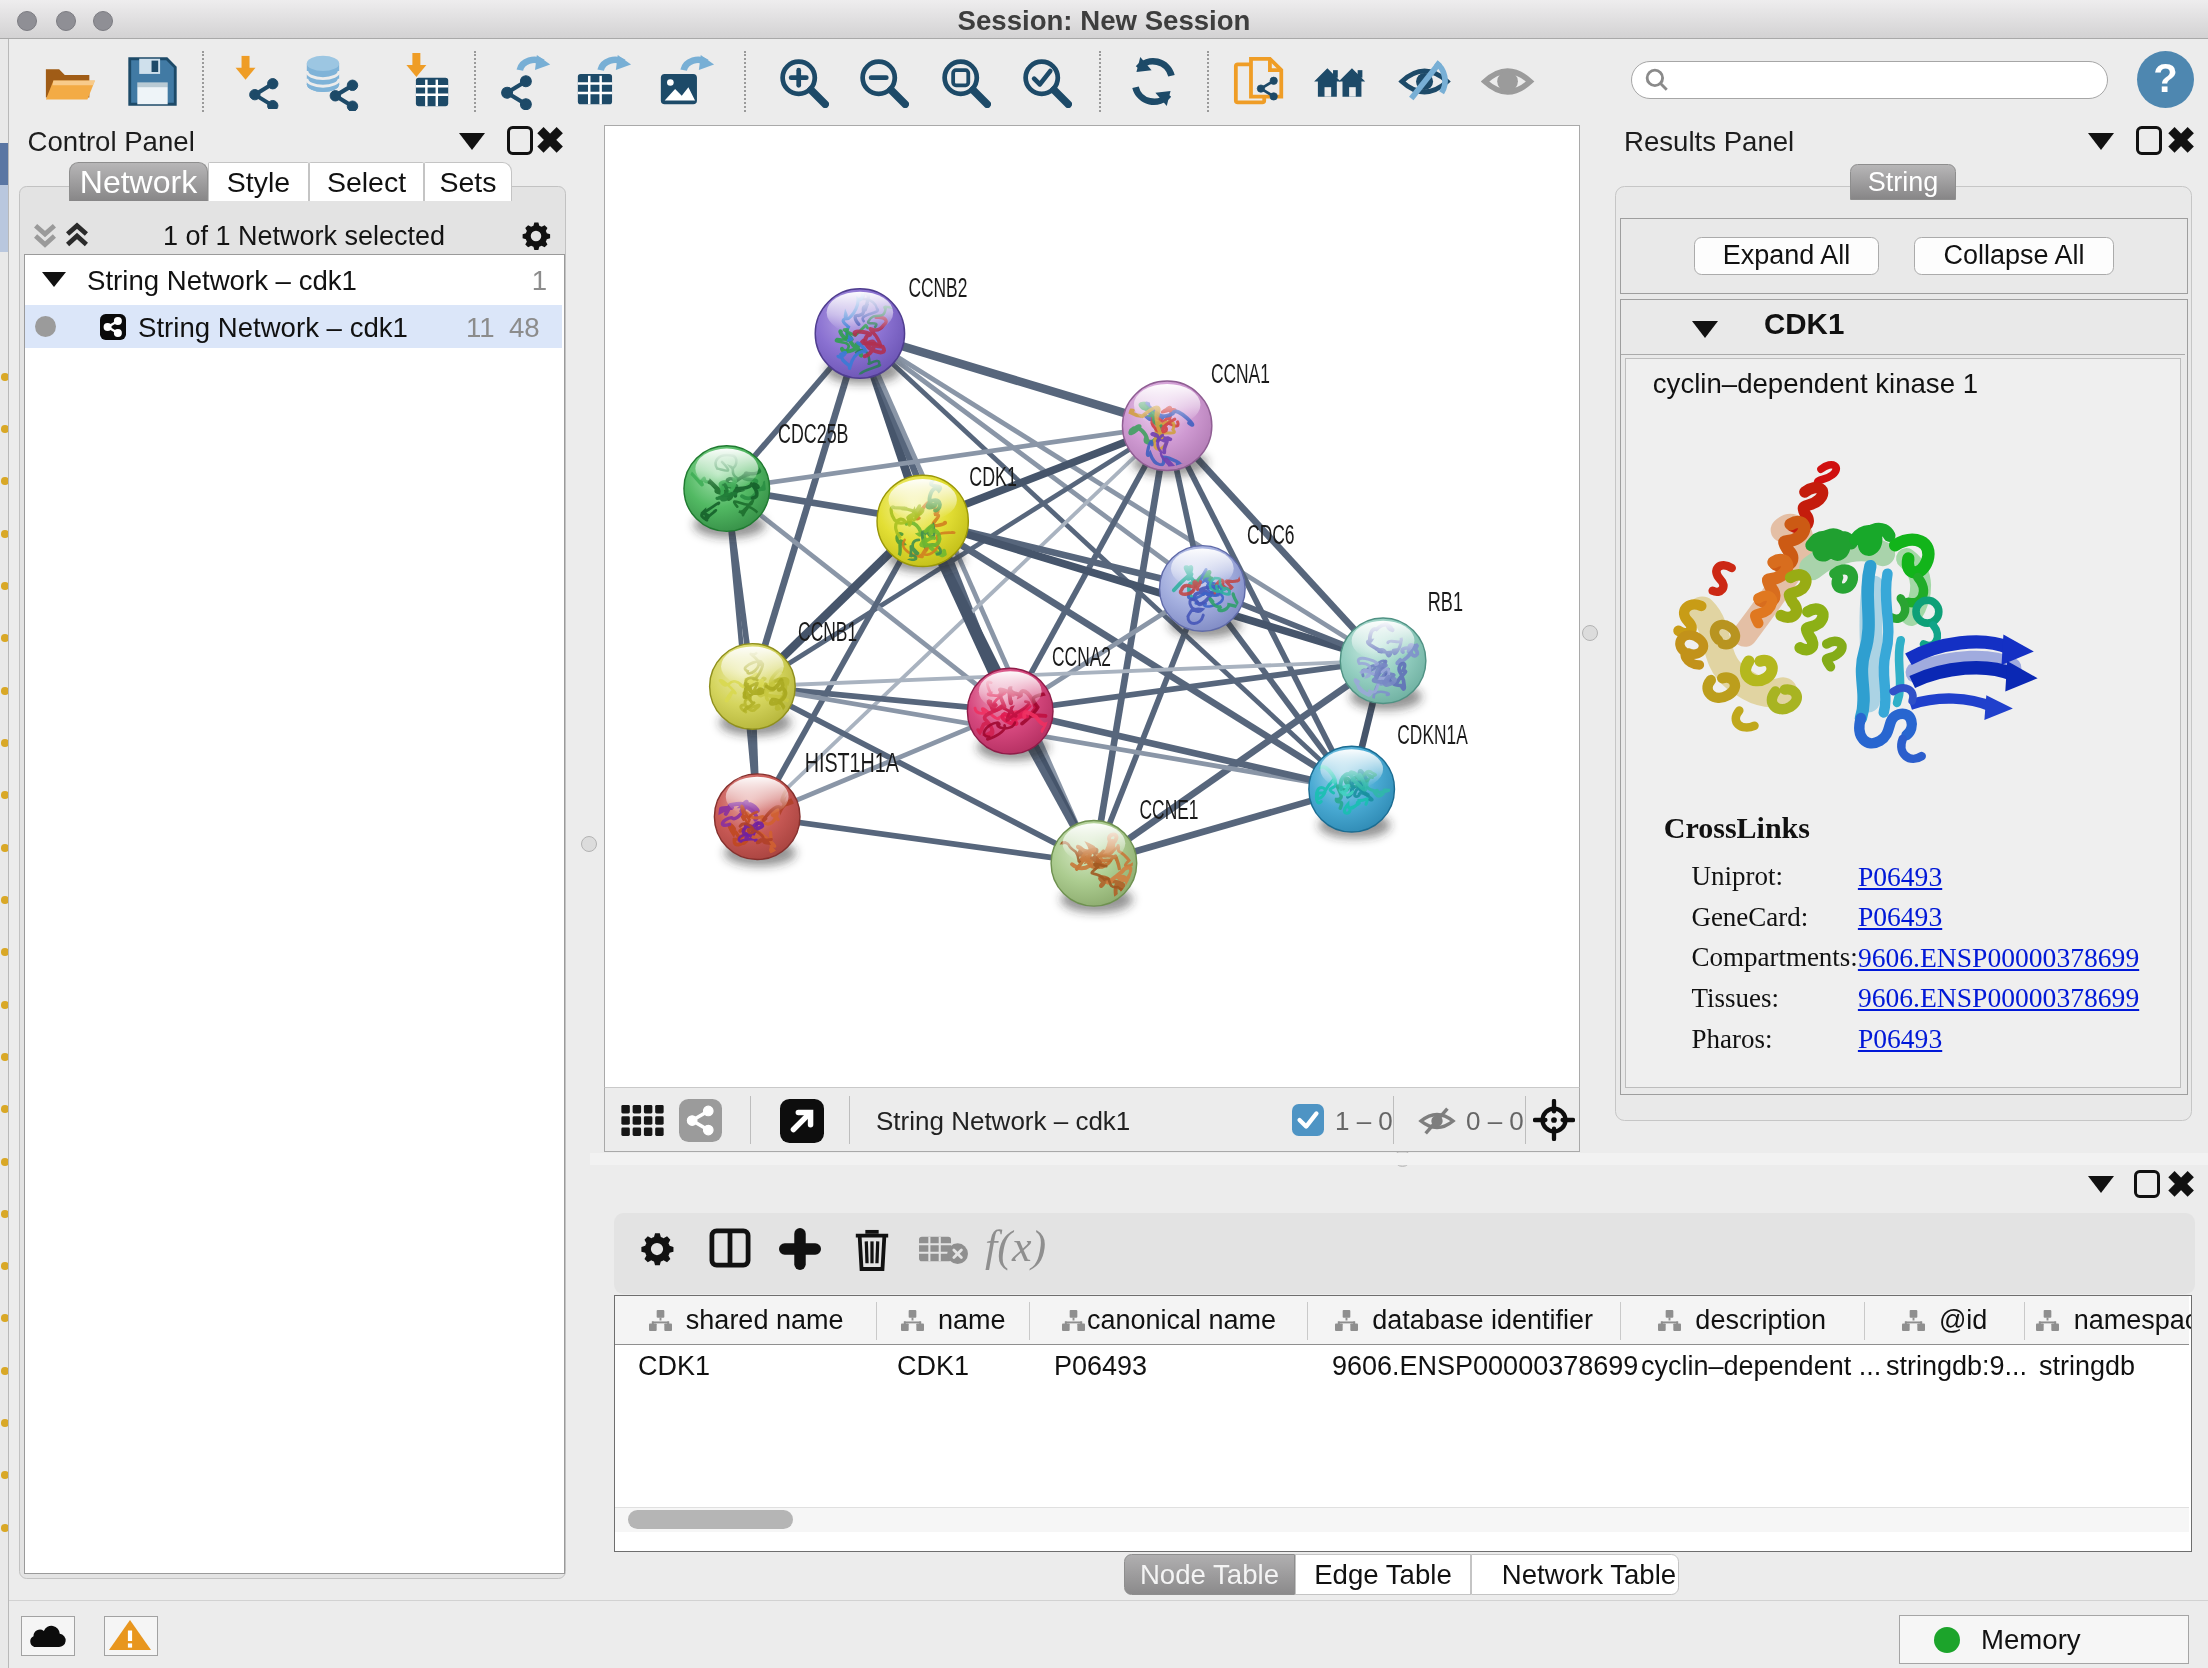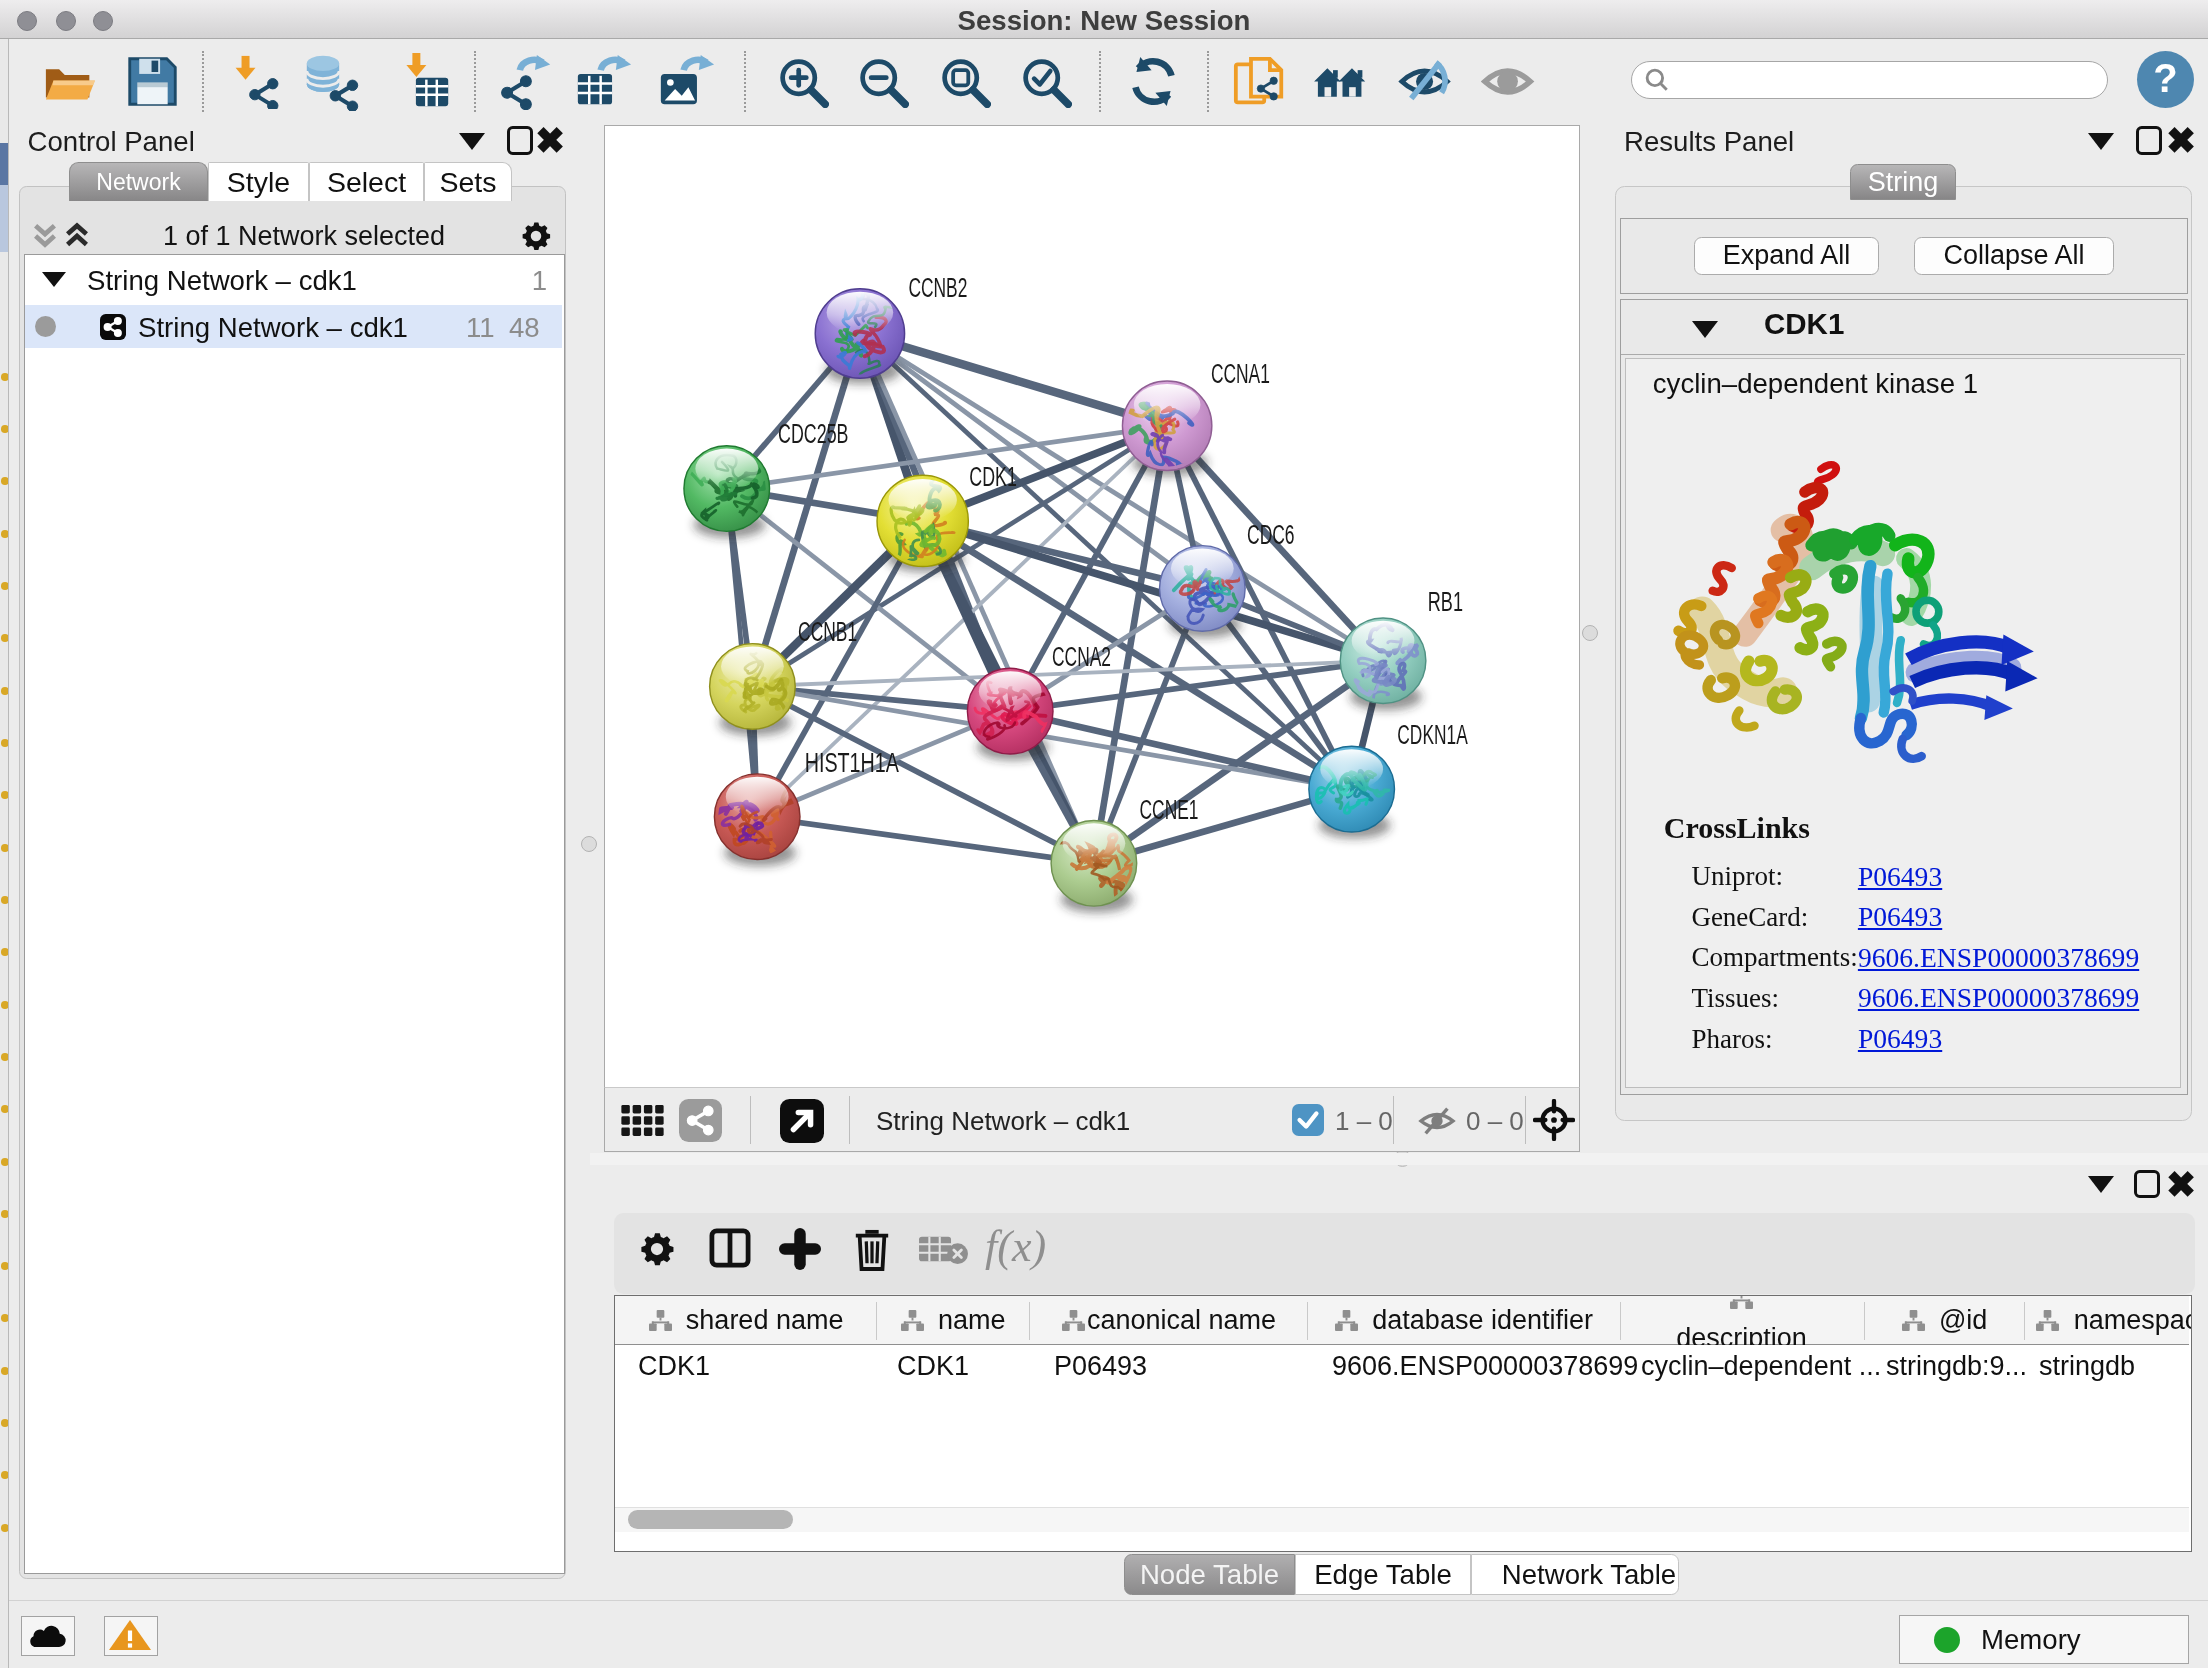--- a/index.html
+++ b/index.html
@@ -191,21 +191,21 @@
   </div>
   <div class="abs" style="left:2137px;top:12.4px;width:57px;height:57px;border-radius:50%;background:#4e87b0;color:#fff;font-size:40px;font-weight:bold;text-align:center;line-height:55px;">?</div>
 </div>
 
 <div class="abs" id="controlpanel" style="left:0;top:125px;width:590px;height:1475px;">
   <div class="abs" style="left:27.6px;top:1px;font-size:27.6px;color:#1d1d1d;">Control Panel</div>
   <div class="tri" style="left:459px;top:7.6px;"></div>
   <div class="sq" style="left:507px;top:1px;"></div>
   <div class="xx" style="left:535px;top:1.9px;">✖</div>
 
-  <div class="abs" style="left:69px;top:37px;width:139px;height:39px;background:linear-gradient(#b7b6b7,#878687);border:1px solid #8e8e8e;border-bottom:none;border-radius:9.5px 9.5px 0 0;color:#fff;font-size:23px;text-align:center;line-height:38px;z-index:2;">Network</div>
+  <div class="abs" style="left:69px;top:37px;width:139px;height:39px;background:linear-gradient(#b7b6b7,#878687);border:1px solid #8e8e8e;border-bottom:none;border-radius:9.5px 9.5px 0 0;color:#fff;font-size:32px;text-align:center;line-height:38px;z-index:2;">Network</div>
   <div class="abs" style="left:208px;top:37px;width:101px;height:39px;background:#fff;border:1px solid #c4c4c4;border-bottom:none;border-radius:1.9px 1.9px 0 0;color:#111;font-size:28.5px;text-align:center;line-height:38px;z-index:2;">Style</div>
   <div class="abs" style="left:309px;top:37px;width:115px;height:39px;background:#fff;border:1px solid #c4c4c4;border-bottom:none;border-radius:1.9px 1.9px 0 0;color:#111;font-size:28.5px;text-align:center;line-height:38px;z-index:2;">Select</div>
   <div class="abs" style="left:424px;top:37px;width:88px;height:39px;background:#fff;border:1px solid #c4c4c4;border-bottom:none;border-radius:1.9px 9.5px 0 0;color:#111;font-size:28.5px;text-align:center;line-height:38px;z-index:2;">Sets</div>
 
   <div class="abs" style="left:19px;top:61px;width:547px;height:1393px;background:#e3e3e3;border:1px solid #c2c2c2;border-radius:7.6px;z-index:0;"></div>
 
   <svg class="abs" style="left:28.5px;top:95px;z-index:2;" width="32" height="32" viewBox="0 0 34 34">
       <polyline points="7,6 17,15 27,6" fill="none" stroke="#9a9a9a" stroke-width="5"></polyline>
       <polyline points="7,17 17,26 27,17" fill="none" stroke="#9a9a9a" stroke-width="5"></polyline>
     </svg>
@@ -845,21 +845,21 @@
             <rect x="17" y="15" width="8" height="8" rx="1"></rect>
             <path d="M12 9 h2 v3 h-2z"></path>
             <path d="M4 13 h18 v2 h-18z"></path>
             <rect x="4" y="13" width="2" height="3"></rect>
             <rect x="20" y="13" width="2" height="3"></rect>
           </g>
         </svg>
         <span style="white-space:nowrap;">database identifier</span>
       </div>
 <div class="abs" style="left:1005px;top:5.7px;width:0;height:38px;border-left:1.9px solid #c9c9c9;"></div>
-<div class="abs" style="left:1005px;top:0;width:243px;height:49px;display:flex;align-items:center;justify-content:center;gap:13.3px;font-size:27px;color:#111;overflow:hidden;flex-direction:column;">
+<div class="abs" style="left:1005px;top:0;width:243px;height:49px;display:flex;align-items:center;justify-content:center;gap:13.3px;font-size:27px;color:#111;overflow:hidden;">
         <svg width="25" height="23" viewBox="0 0 26 24" style="flex:none;">
           <g fill="#8f8f8f">
             <rect x="9" y="1" width="8" height="8" rx="1"></rect>
             <rect x="1" y="15" width="8" height="8" rx="1"></rect>
             <rect x="17" y="15" width="8" height="8" rx="1"></rect>
             <path d="M12 9 h2 v3 h-2z"></path>
             <path d="M4 13 h18 v2 h-18z"></path>
             <rect x="4" y="13" width="2" height="3"></rect>
             <rect x="20" y="13" width="2" height="3"></rect>
           </g>

